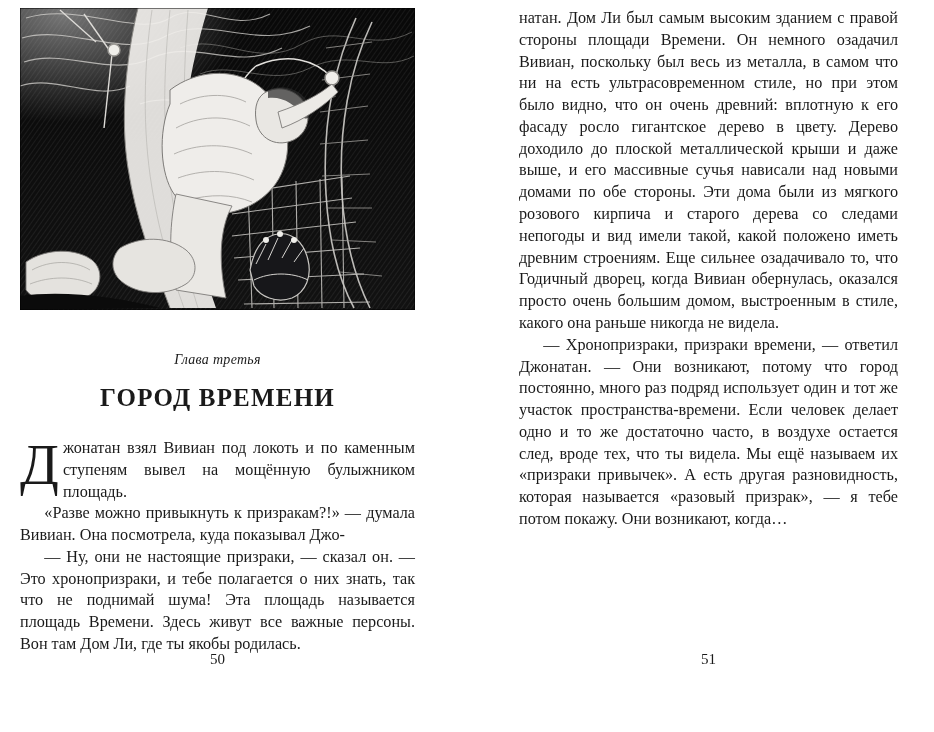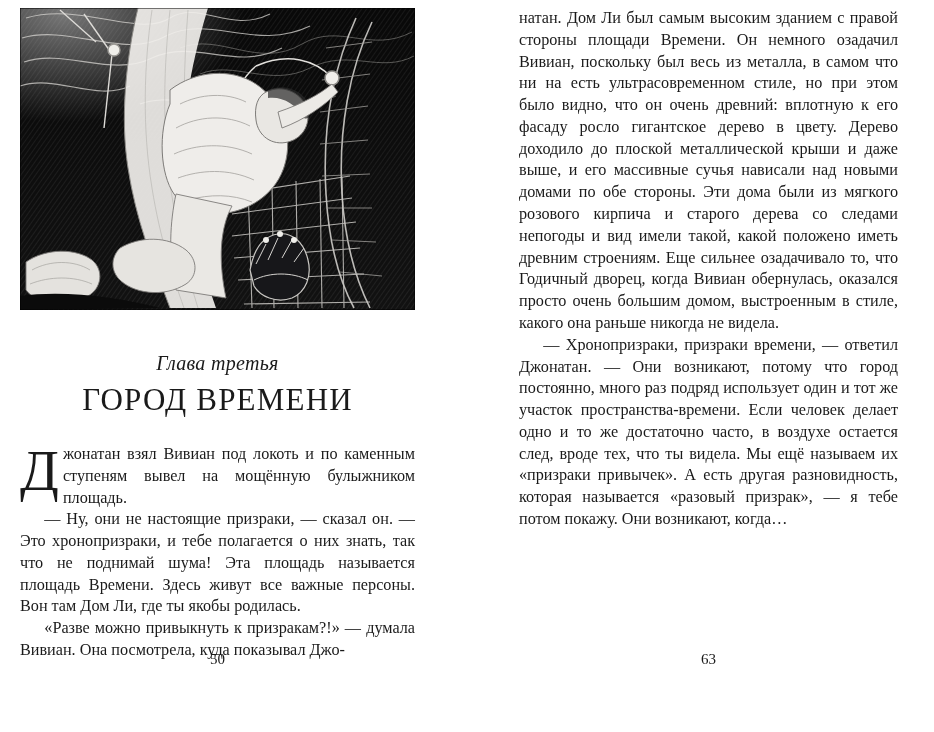--- a/index.html
+++ b/index.html
@@ -45,27 +45,27 @@
   }
   .illustration svg { display: block; }
 
   
   .chapter-block {
     text-align: center;
     margin-top: 42px;
   }
   .chapter-label {
     font-style: italic;
-    font-size: 20px;
+    font-size: 14px;
     letter-spacing: 0.3px;
-    margin-bottom: 7px;
+    margin-bottom: 16px;
   }
   .chapter-title {
-    font-size: 31px;
-    font-weight: normal;
+    font-size: 25px;
+    font-weight: bold;
     letter-spacing: 1.2px;
     text-transform: uppercase;
   }
 
   
   .body-text {
     font-size: 16.2px;
     line-height: 1.345;
     text-align: justify;
     hyphens: none;
@@ -253,29 +253,29 @@
       </svg>
     </div>
 
     <div class="chapter-block">
       <div class="chapter-label">Глава третья</div>
       <div class="chapter-title">ГОРОД ВРЕМЕНИ</div>
     </div>
 
     <div class="body-text">
       <p class="dropcap-para"><span class="dropcap">Д</span><span>жонатан взял Вивиан под локоть и по каменным ступеням вывел на мощённую булыжником площадь.</span></p>
+      <p>«Разве можно привыкнуть к призракам?!» — думала Вивиан. Она посмотрела, куда показывал Джо-</p>
       <p>— Ну, они не настоящие призраки, — сказал он. — Это хронопризраки, и тебе полагается о них знать, так что не поднимай шума! Эта площадь называется площадь Времени. Здесь живут все важные персоны. Вон там Дом Ли, где ты якобы родилась.</p>
-      <p>«Разве можно привыкнуть к призракам?!» — думала Вивиан. Она посмотрела, куда показывал Джо-</p>
     </div>
 
     <div class="folio">50</div>
   </div>
 
   <div class="page page-right">
     <div class="body-text">
       <p class="noindent">натан. Дом Ли был самым высоким зданием с правой стороны площади Времени. Он немного озадачил Вивиан, поскольку был весь из металла, в самом что ни на есть ультрасовременном стиле, но при этом было видно, что он очень древний: вплотную к его фасаду росло гигантское дерево в цвету. Дерево доходило до плоской металлической крыши и даже выше, и его массивные сучья нависали над новыми домами по обе стороны. Эти дома были из мягкого розового кирпича и старого дерева со следами непогоды и вид имели такой, какой положено иметь древним строениям. Еще сильнее озадачивало то, что Годичный дворец, когда Вивиан обернулась, оказался просто очень большим домом, выстроенным в стиле, какого она раньше никогда не видела.</p>
       <p>— Хронопризраки, призраки времени, — ответил Джонатан. — Они возникают, потому что город постоянно, много раз подряд использует один и тот же участок пространства-времени. Если человек делает одно и то же достаточно часто, в воздухе остается след, вроде тех, что ты видела. Мы ещё называем их «призраки привычек». А есть другая разновидность, которая называется «разовый призрак», — я тебе потом покажу. Они возникают, когда…</p>
     </div>
 
-    <div class="folio">63</div>
+    <div class="folio">51</div>
   </div>
 
 </div>
 
 </body></html>

